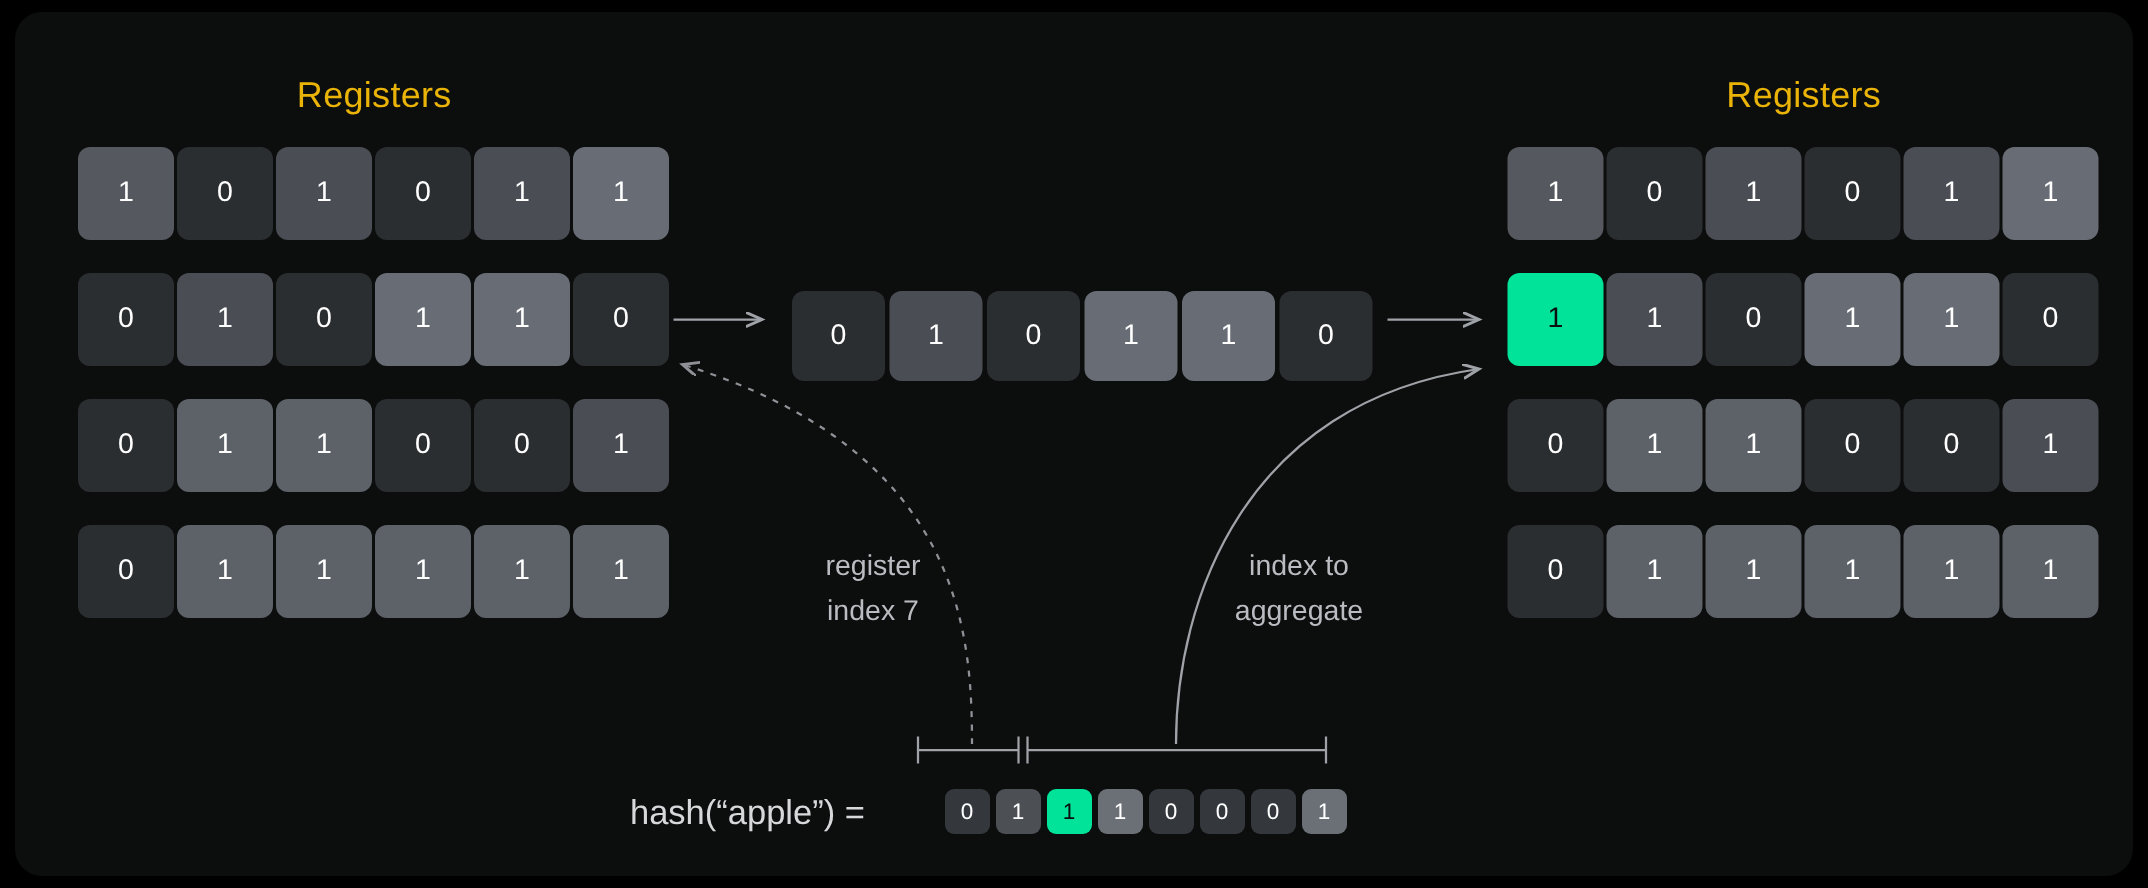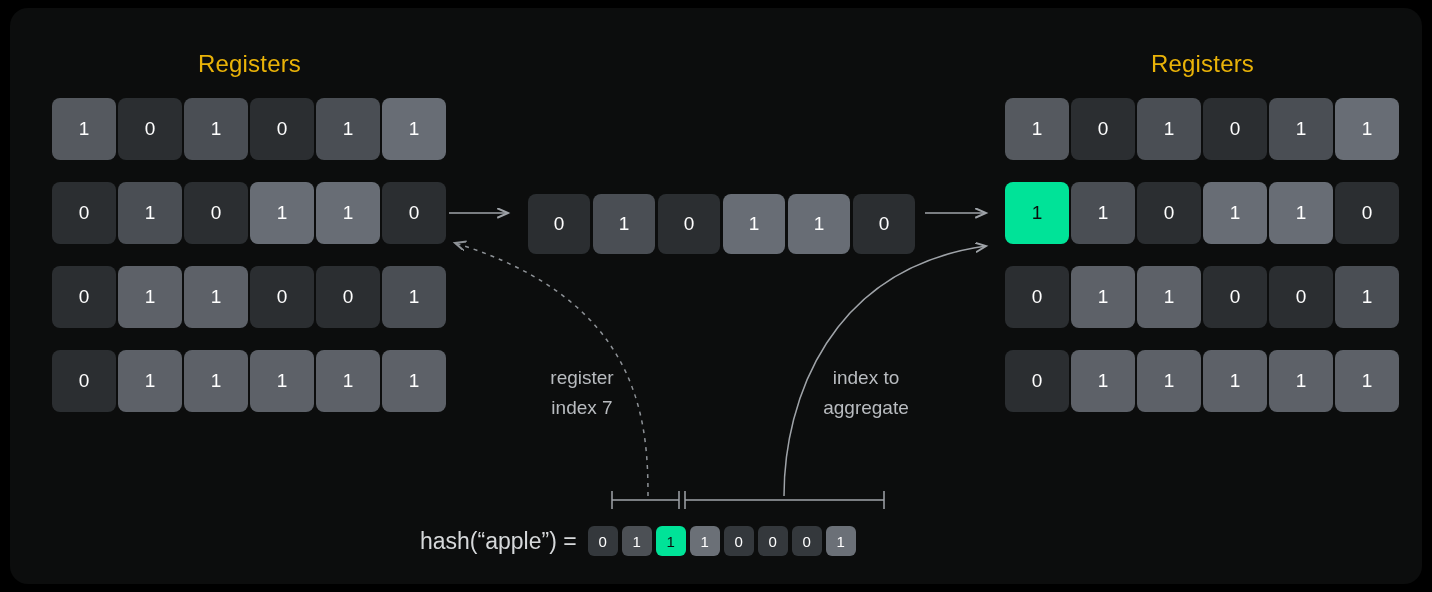--- a/index.html
+++ b/index.html
@@ -60,20 +60,21 @@
   #mid-strip { position: absolute; left: 518px; top: 186px; }
   #mid-strip .cell { width: 62px; height: 60px; margin-right: 3px; }
 
   
   #hash-row {
     position: absolute;
     left: 410px;
     top: 518px;
     display: flex;
     align-items: center;
+    gap: 42px;
   }
   #hash-label {
     font-size: 23px;
     color: #d6d8da;
     white-space: nowrap;
     margin-right: 11px;
   }
   .bits { display: flex; }
   .bit {
     width: 30px;

